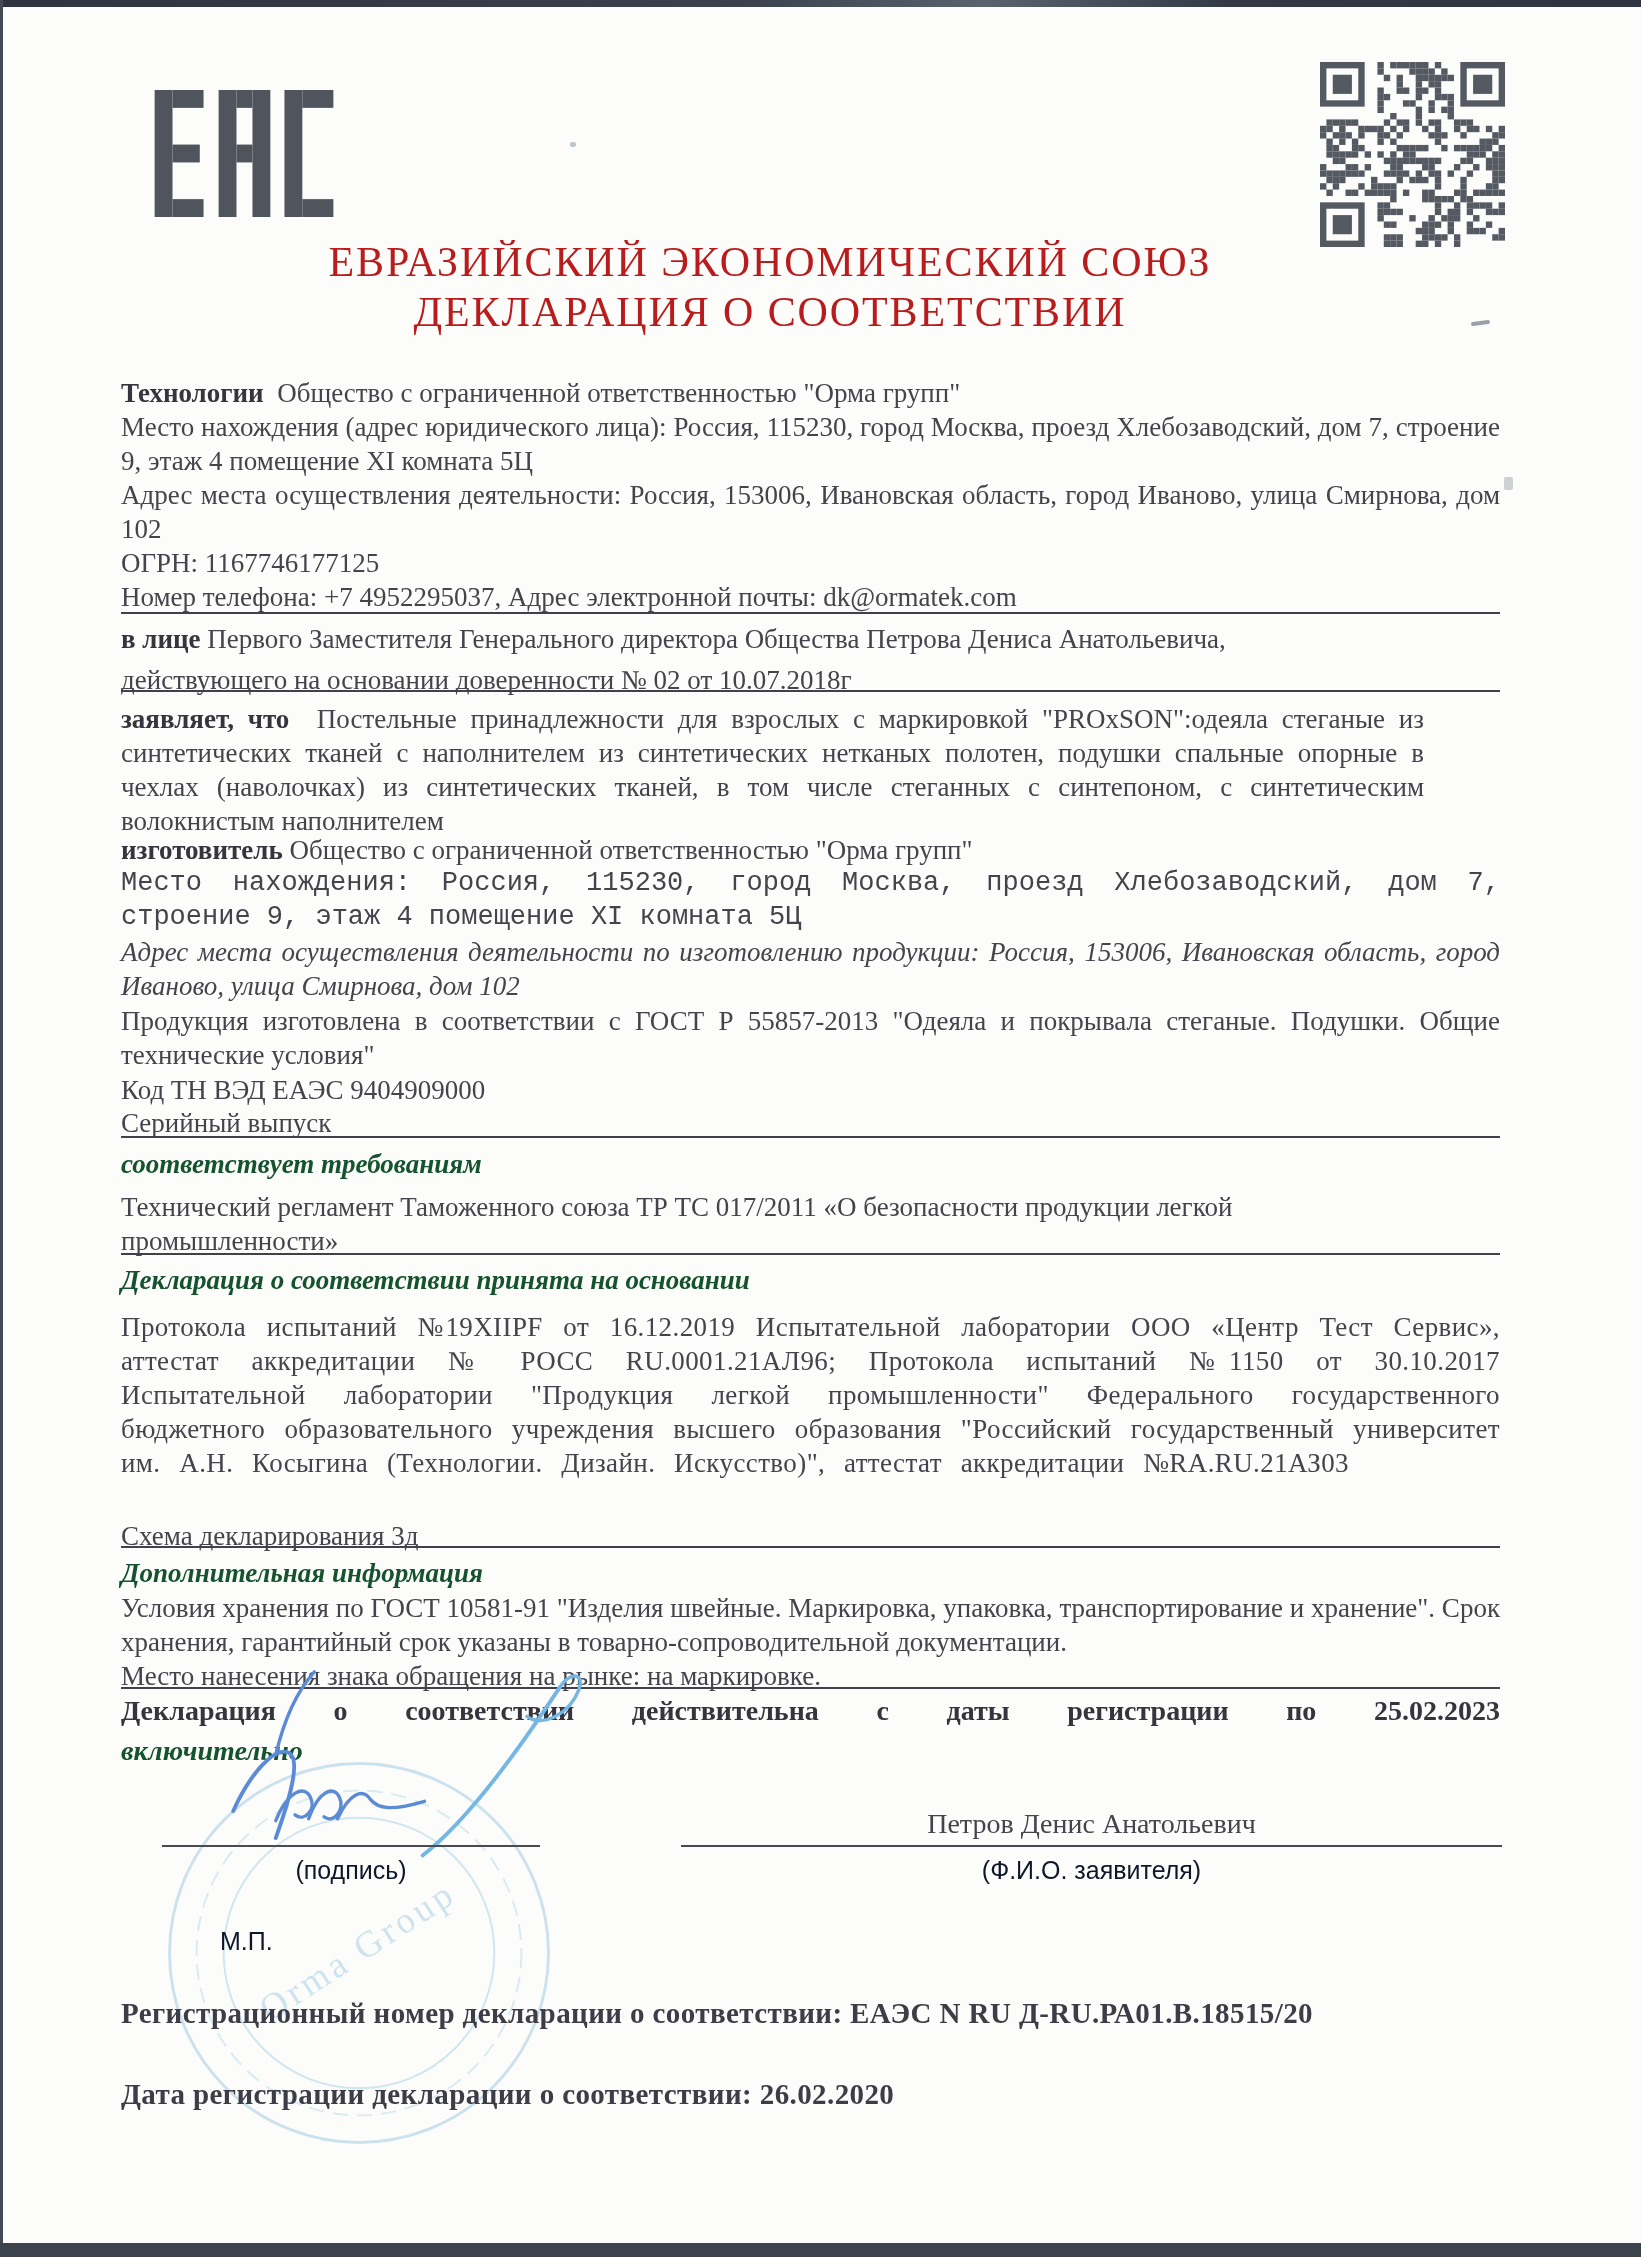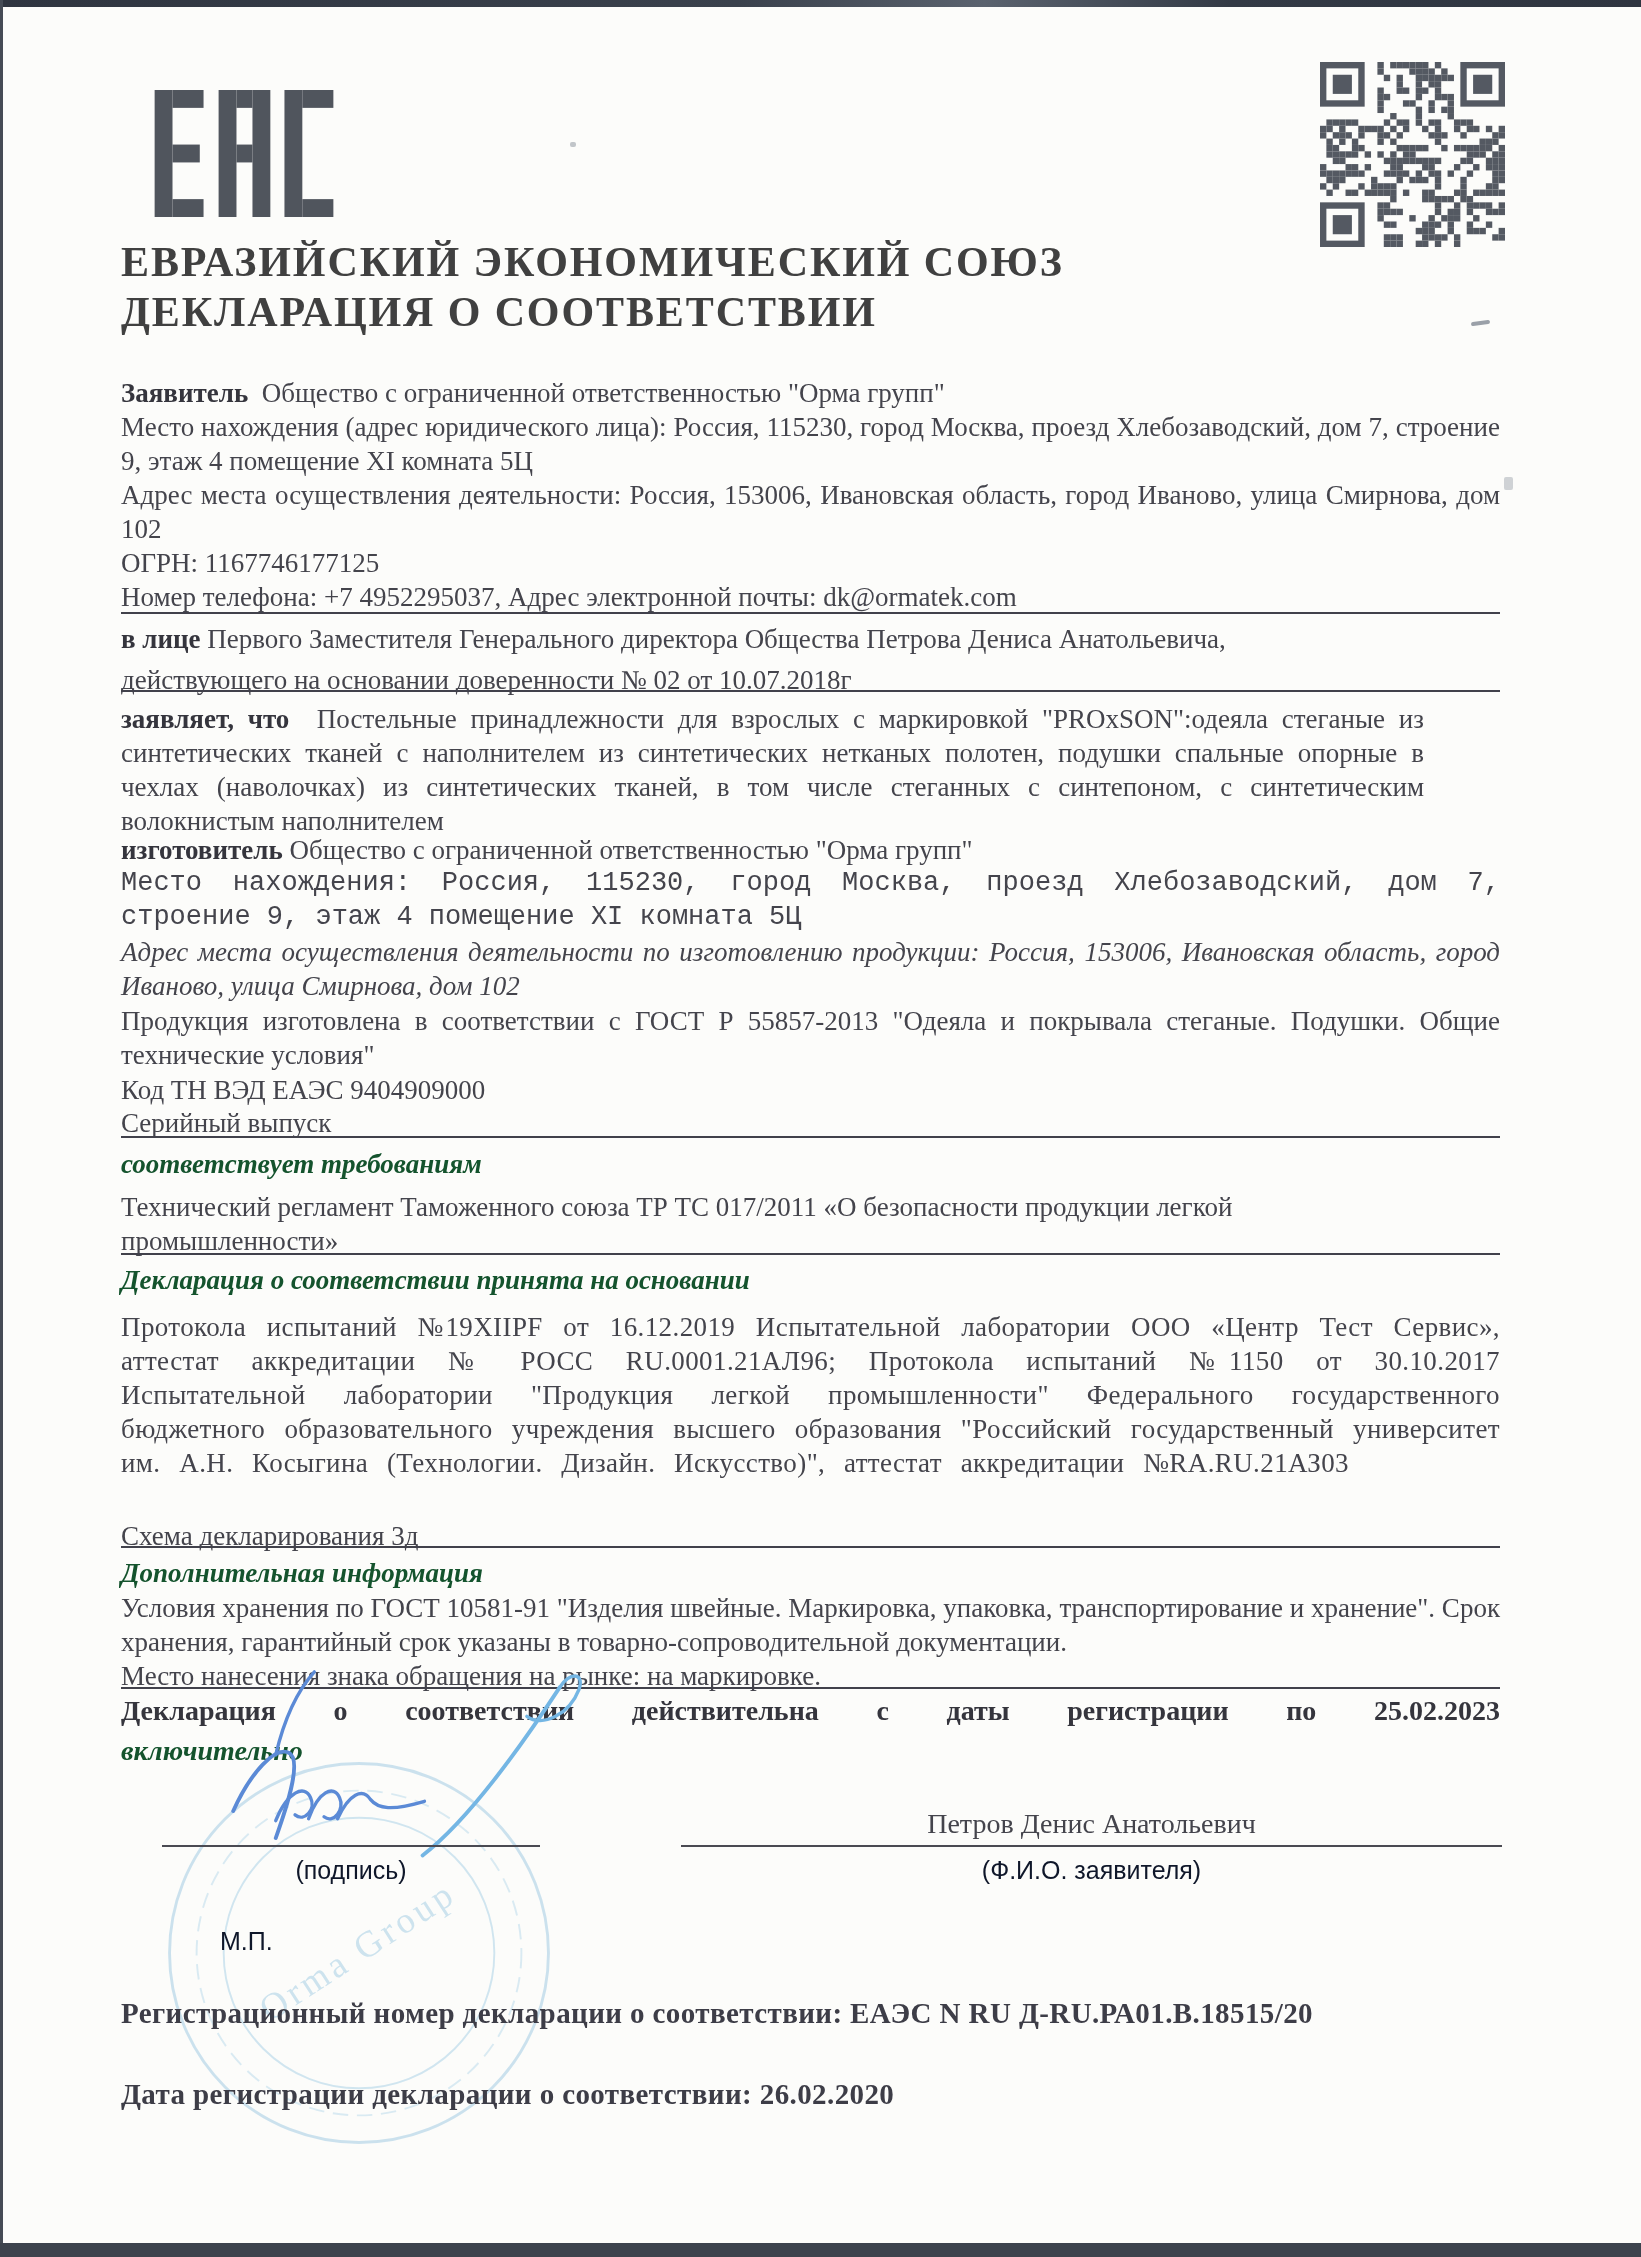--- a/index.html
+++ b/index.html
@@ -7,22 +7,22 @@
         font-family:"Liberation Serif",serif;color:#44444c;}
   .edge-top{position:absolute;left:0;top:0;width:1641px;height:6.8px;
         background:linear-gradient(90deg,#2f3540 0%,#3a414c 45%,#5a626e 60%,#333a45 75%,#2f3540 100%);}
   .edge-bottom{position:absolute;left:0;top:2243px;width:1641px;height:14.5px;background:#3d434d;}
   .edge-left{position:absolute;left:0;top:0;width:2.9px;height:2257px;background:#454b55;}
   .artifact{position:absolute;background:#9aa0a8;border-radius:1.9px;}
 
   .eac-logo{position:absolute;left:153px;top:90px;}
   .qr{position:absolute;left:1320px;top:62px;}
 
-  .title{position:absolute;left:121px;width:1298px;font-weight:bold;
-         color:#404040;font-size:42px;letter-spacing:1.9px;white-space:nowrap;}
+  .title{position:absolute;left:121px;width:1298px;text-align:center;font-weight:normal;
+         color:#b91c1c;font-size:42px;letter-spacing:1.9px;white-space:nowrap;}
 
   .blk{position:absolute;left:121px;width:1379px;font-size:27px;line-height:34px;
        text-align:justify;}
   .lead{font-weight:bold;color:#35353d;}
   .bold{font-weight:bold;color:#14532d;font-style:italic;}
   .rule{position:absolute;left:121px;width:1379px;height:1.9px;background:#41414b;}
 
   .stretch{text-align:justify;-moz-text-align-last:justify;text-align-last:justify;
            font-weight:bold;color:#35353d;font-size:28px;}
 
@@ -364,21 +364,21 @@
       <rect x="158.89655172413794" y="13.241379310344827" width="19.862068965517242" height="19.862068965517242" fill="#545962"></rect>
       <rect x="0" y="145.6551724137931" width="46.3448275862069" height="46.3448275862069" fill="#545962"></rect>
       <rect x="6.620689655172414" y="152.27586206896552" width="33.10344827586207" height="33.10344827586207" fill="#fcfcfa"></rect>
       <rect x="13.241379310344827" y="158.89655172413794" width="19.862068965517242" height="19.862068965517242" fill="#545962"></rect>
     </svg>
 
   <div class="title" style="top:238px;">ЕВРАЗИЙСКИЙ ЭКОНОМИЧЕСКИЙ СОЮЗ</div>
   <div class="title" style="top:288px;">ДЕКЛАРАЦИЯ О СООТВЕТСТВИИ</div>
 
   <div class="blk" style="top:376px;">
-    <div><span class="lead">Заявитель</span>&nbsp;&nbsp;<span>Общество с ограниченной ответственностью "Орма групп"</span></div>
+    <div><span class="lead">Технологии</span>&nbsp;&nbsp;<span>Общество с ограниченной ответственностью "Орма групп"</span></div>
     <div>Место нахождения (адрес юридического лица): Россия, 115230, город Москва, проезд Хлебозаводский, дом 7, строение 9, этаж 4 помещение XI комната 5Ц</div>
     <div>Адрес места осуществления деятельности: Россия, 153006, Ивановская область, город Иваново, улица Смирнова, дом 102</div>
     <div>ОГРН: 1167746177125</div>
     <div>Номер телефона: +7 4952295037, Адрес электронной почты: dk@ormatek.com</div>
   </div>
   <div class="rule" style="top:612px;"></div>
 
   <div class="blk" style="top:619px;line-height:41px;text-align:left;">
     <span class="lead">в лице</span>
     <span>Первого Заместителя Генерального директора Общества Петрова Дениса Анатольевича,</span><br>

